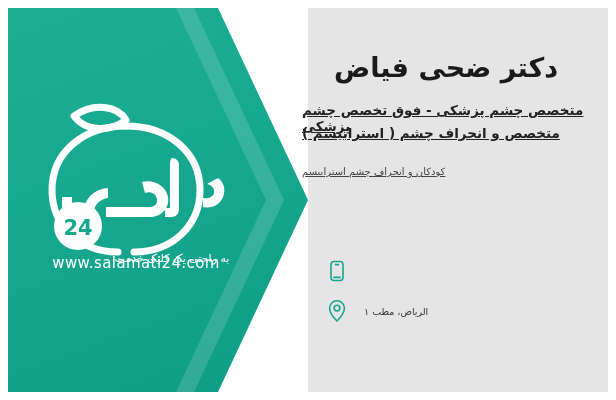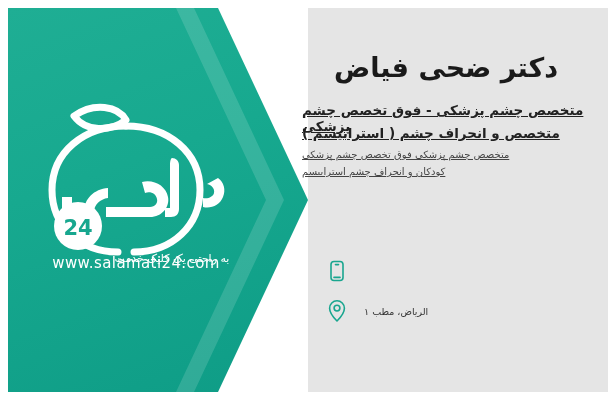--- a/index.html
+++ b/index.html
@@ -174,21 +174,20 @@
   </div>
 
   <div class="logo-url">www.salamati24.com</div>
 
   <div class="right">
 
     <div class="doctor-name">دکتر ضحى فياض</div>
 
     <div class="spec-line spec-1">متخصص چشم پزشکی - فوق تخصص چشم پزشکی</div>
     <div class="spec-line spec-2">متخصص و انحراف چشم ( استرابیسم )</div>
-    <div class="spec-line spec-3">متخصص چشم پزشکی فوق تخصص چشم پزشکی</div>
     <div class="spec-line spec-4">کودکان و انحراف چشم استرابیسم</div>
 
     <div class="contact-row contact-phone">
       <div class="contact-text"></div>
       <div class="contact-icon">
         <svg width="20" height="22" viewBox="0 0 20 22" fill="none" stroke="#19a68f" stroke-width="1.6" stroke-linecap="round" stroke-linejoin="round">
           <rect x="4" y="1.5" width="12" height="19" rx="3"></rect>
           <path d="M8.5 4.6 h3"></path>
           <path d="M7 17.4 h6"></path>
         </svg>

